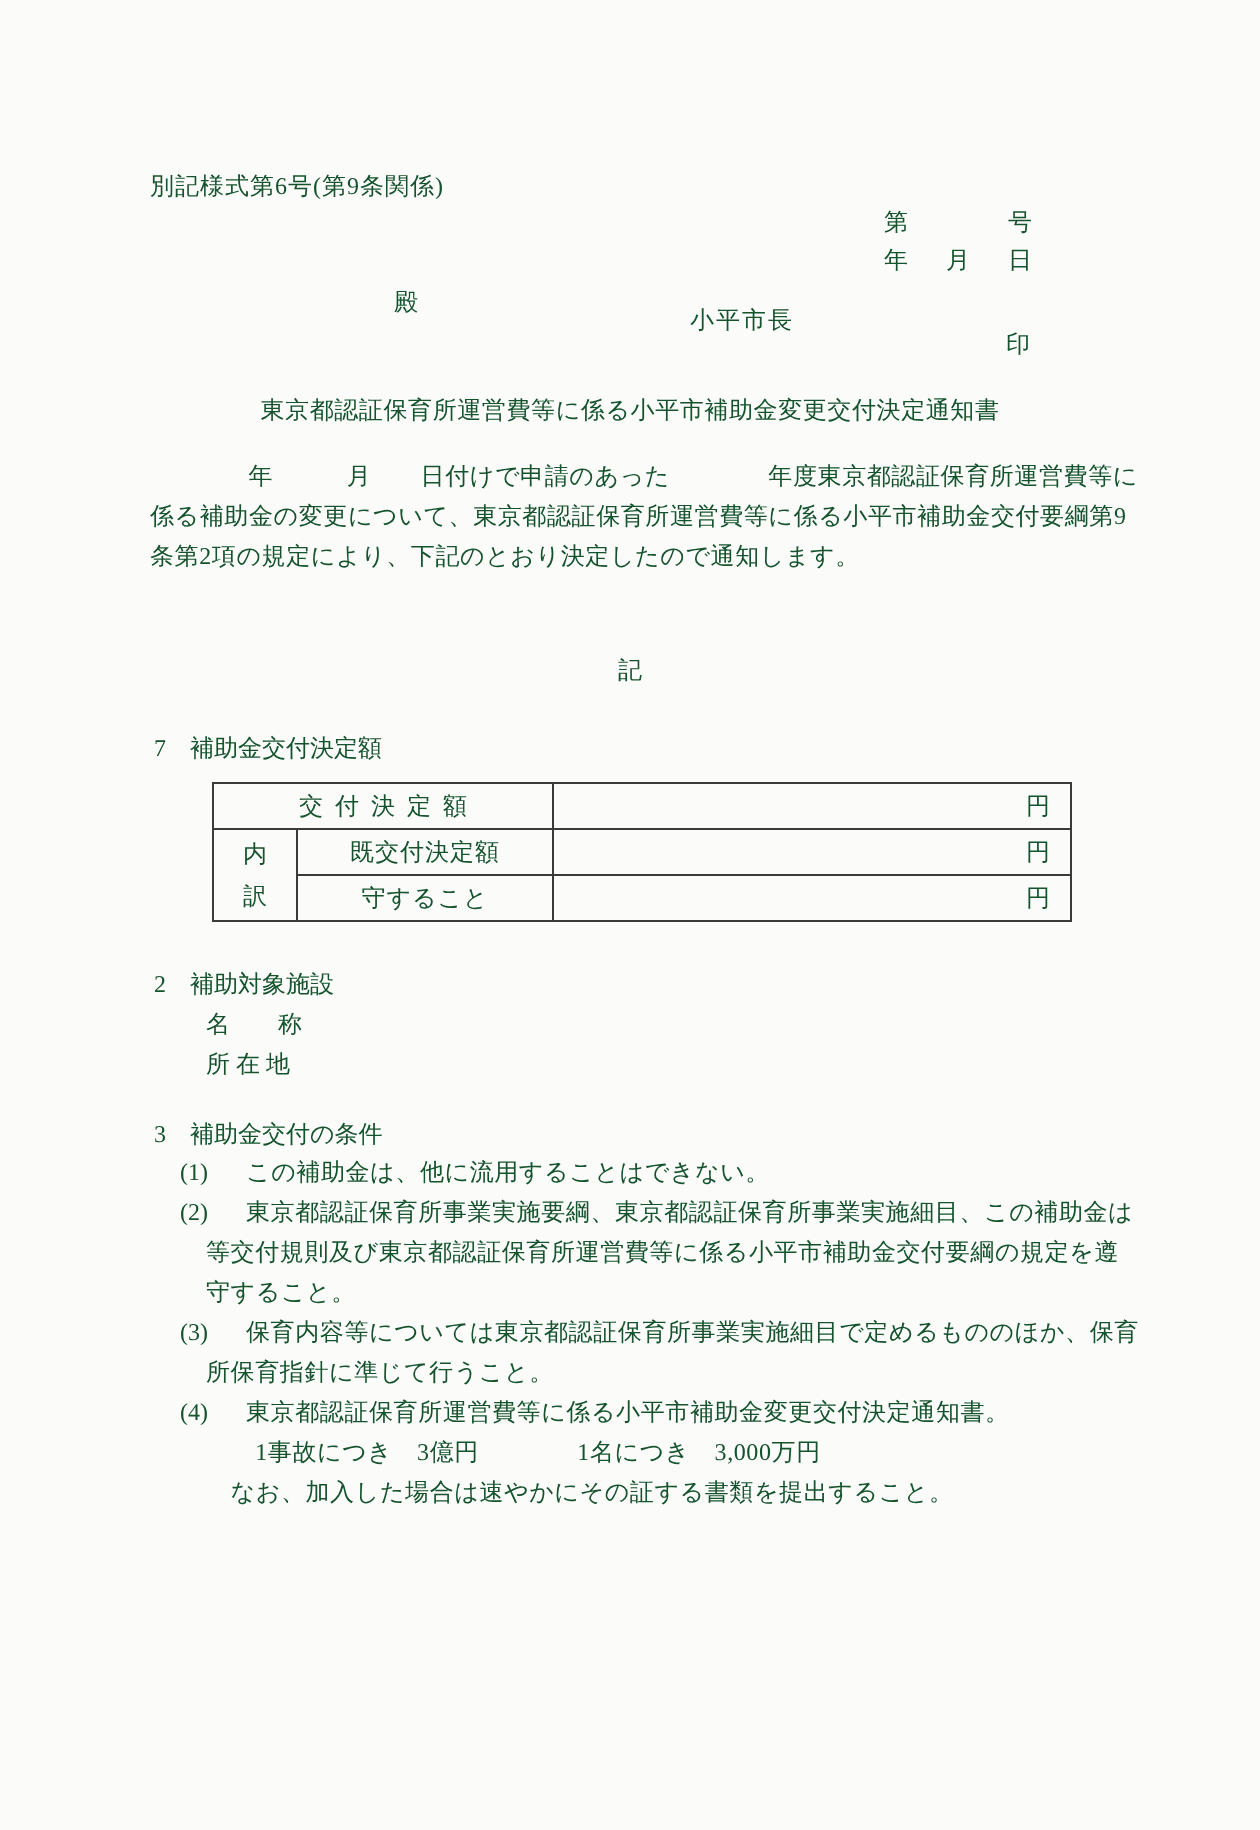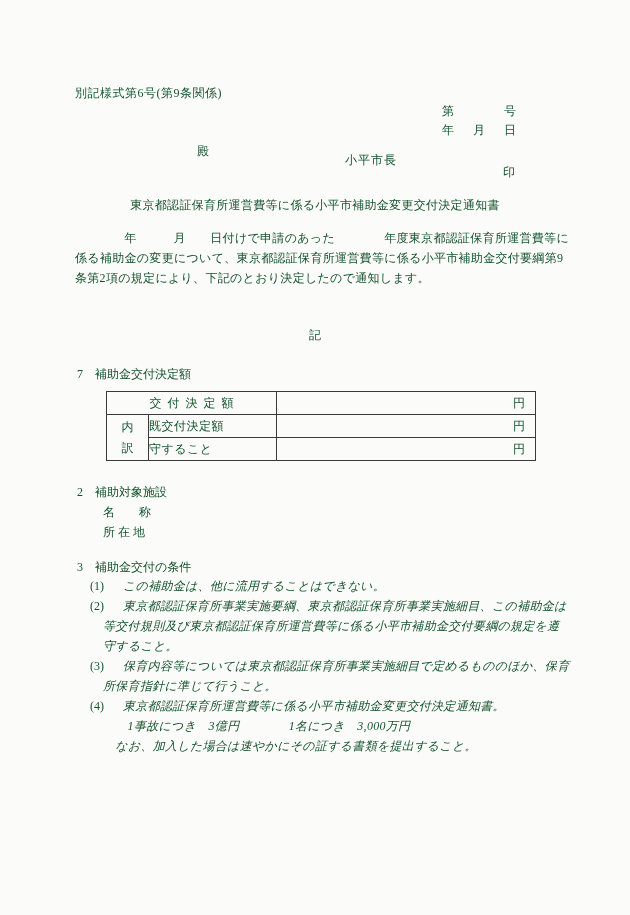--- a/index.html
+++ b/index.html
@@ -30,30 +30,30 @@
     border-collapse:collapse;table-layout:fixed;
   }
   .grant-table td{
     border:1px solid #3a3a3a;
     height:22px;padding:0;
     font-size:12px;line-height:14px;
     vertical-align:middle;
   }
   td.main-label{text-align:center;letter-spacing:6px;text-indent:6px;}
   td.bd-cell{text-align:center;white-space:pre-line;line-height:21px;}
-  td.sub-label{letter-spacing:0.5px;}
+  td.sub-label{text-align:center;letter-spacing:0.5px;}
   td.value-cell{text-align:right;}
   .value-cell .unit{padding-right:10px;}
   .s2-head{left:77px;top:482px;}
   .s2-fields{left:103px;top:502px;white-space:pre-wrap;}
   .s3-head{left:77px;top:557px;}
   .s3-items{left:103px;top:576px;width:472px;}
   .cond-item{position:relative;}
   .cond-item .marker{position:absolute;left:-13px;top:0;}
-  .cond-item .cond-text{text-indent:20px;white-space:pre-wrap;letter-spacing:0.3px;font-style:italic;}
+  .cond-item .cond-text{text-indent:20px;white-space:pre-wrap;letter-spacing:0.3px;}
 </style>
 </head>
 <body>
 
 <div class="page">
 
   <div class="abs form-ref">別記様式第6号(第9条関係)</div>
 
   <div class="abs doc-no">
     <span>第</span>

